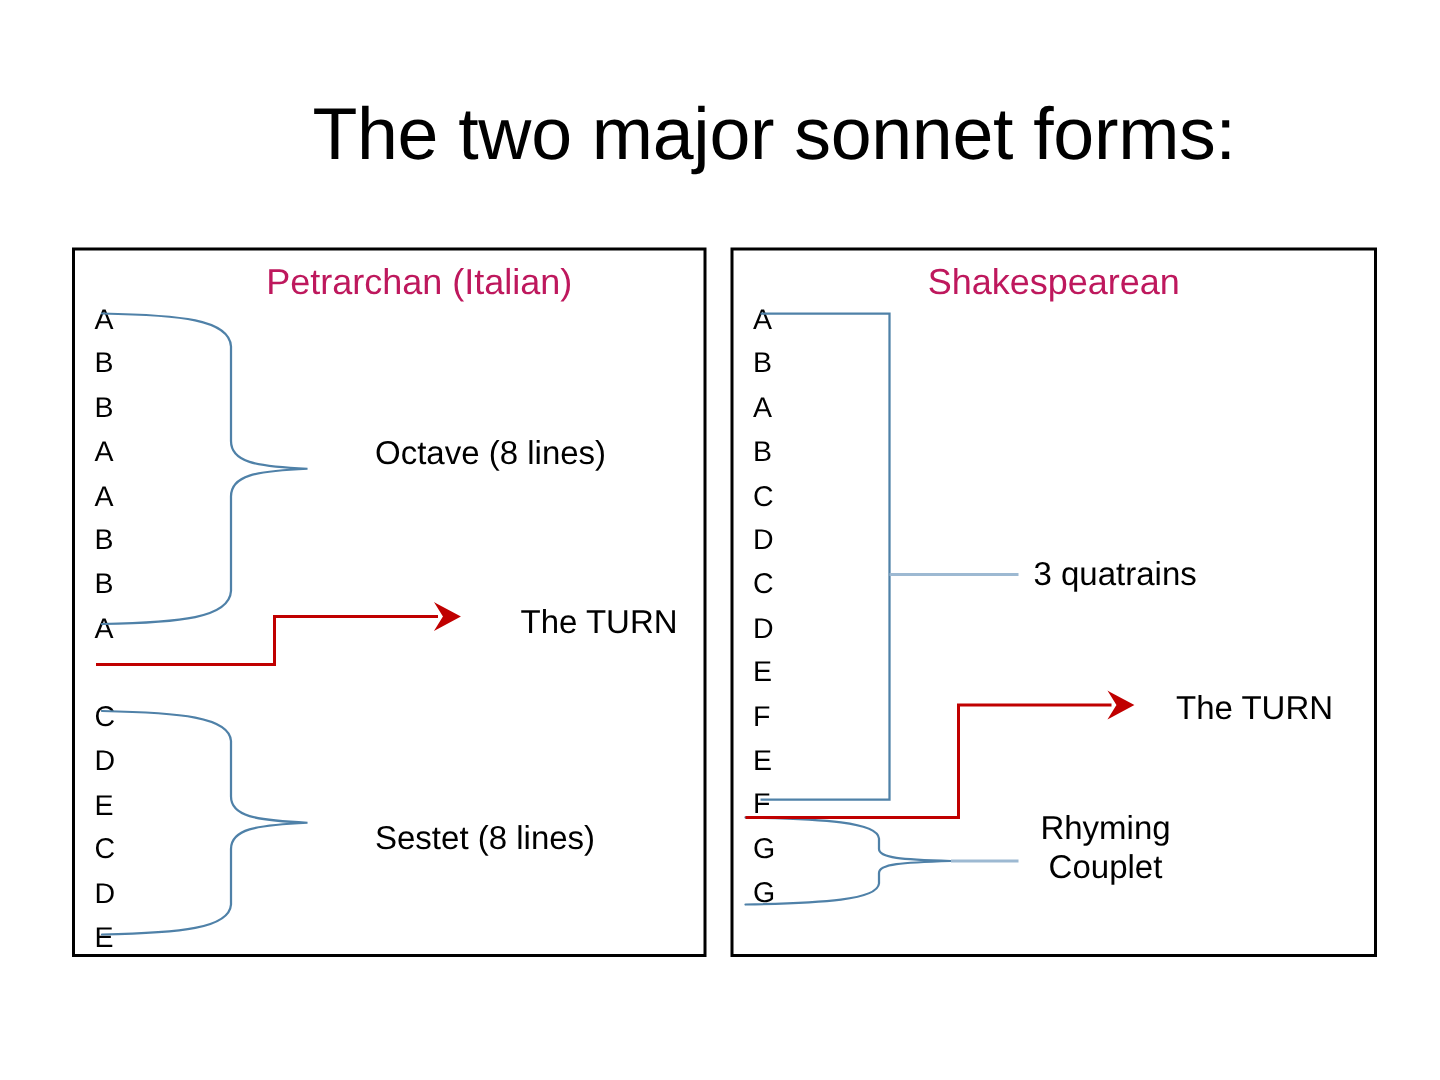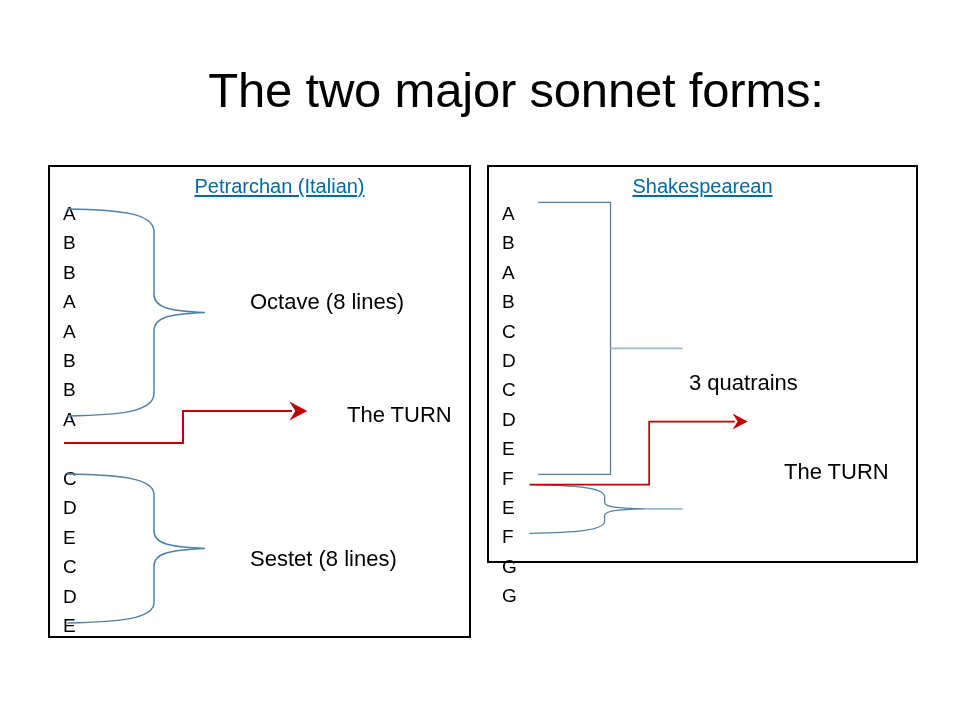--- a/index.html
+++ b/index.html
@@ -45,32 +45,31 @@
   #panel-petrarchan {
     left: 48px;
     top: 165px;
     width: 423px;
     height: 473px;
   }
   #panel-shakespearean {
     left: 487px;
     top: 165px;
     width: 431px;
-    height: 398px;
+    height: 473px;
   }
   .panel-heading {
     position: absolute;
     top: 8px;
     left: 0;
     width: 100%;
     text-align: center;
-    font-size: 20px;
-    text-decoration: underline;
+    font-size: 24px;
     text-underline-offset: 2px;
-    color: #0369a1;
+    color: #be185d;
     white-space: nowrap;
   }
   #panel-petrarchan .panel-heading { padding-left: 20px; }
   #panel-shakespearean .panel-heading { padding-right: 70px; }
 
   .rhyme-col {
     position: absolute;
     left: 13px;
     font-size: 19px;
     line-height: 29.4px;
@@ -182,15 +181,19 @@
       <path d="M 8 378 C 60 379 96 381 97 392 L 97 399 C 97 405 112 406 145 407
                C 112 408 97 409 97 415 L 97 422 C 96 433 60 435 8 436" fill="none" stroke="#4F81A8" stroke-width="1.5" stroke-linecap="round"></path>
       <path d="M 145 407 L 190 407" fill="none" stroke="#9DB9D2" stroke-width="2"></path>
 
       <path d="M 8 378 L 150 378 L 150 303 L 252 303" fill="none" stroke="#C00000" stroke-width="2"></path>
       <path d="M 251 295 L 266 303 L 251 311 L 256 303 Z" fill="#C00000" stroke="#C00000" stroke-width="1.2" stroke-linejoin="miter"></path>
     </svg>
 
     <div class="label" id="label-quatrains">3 quatrains</div>
     <div class="label" id="label-turn-right">The TURN</div>
+    <div class="label label-2line" id="label-couplet">
+      <div>Rhyming</div>
+      <div>Couplet</div>
+    </div>
   </div>
 
 </div>
 
 </body></html>

